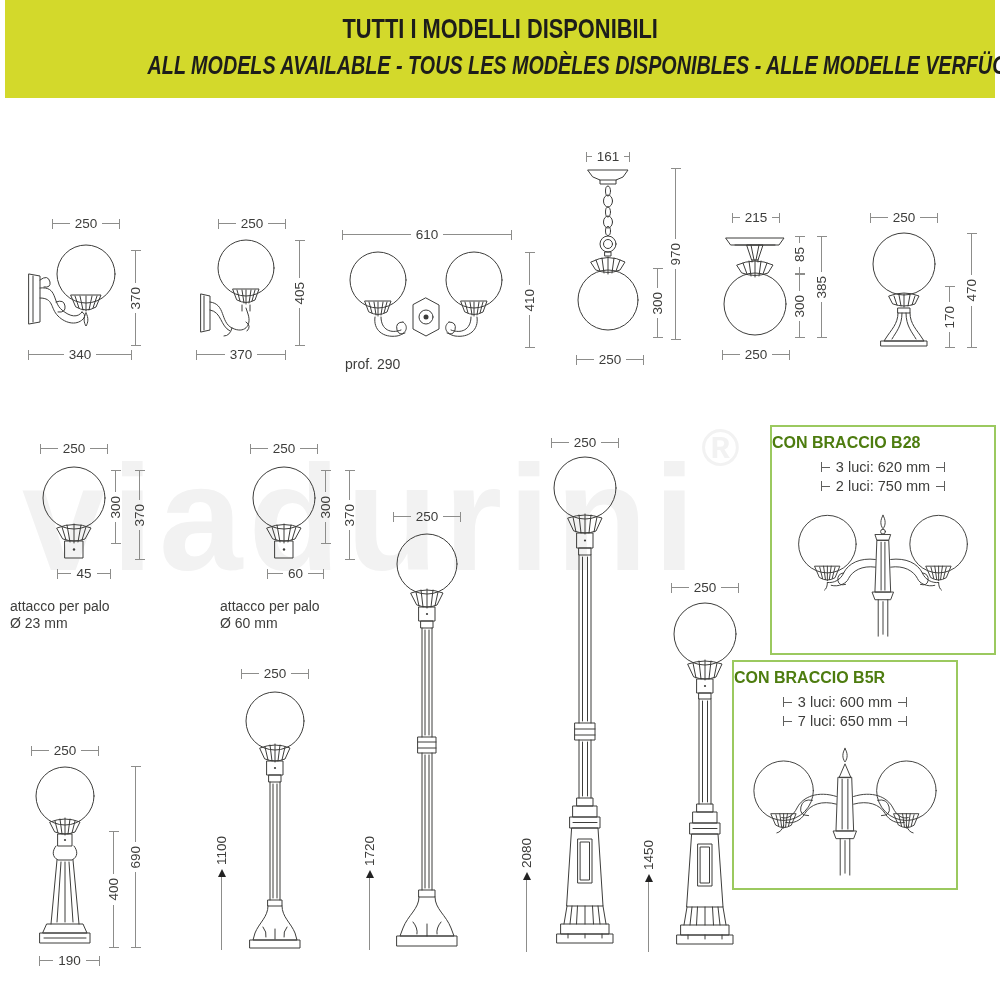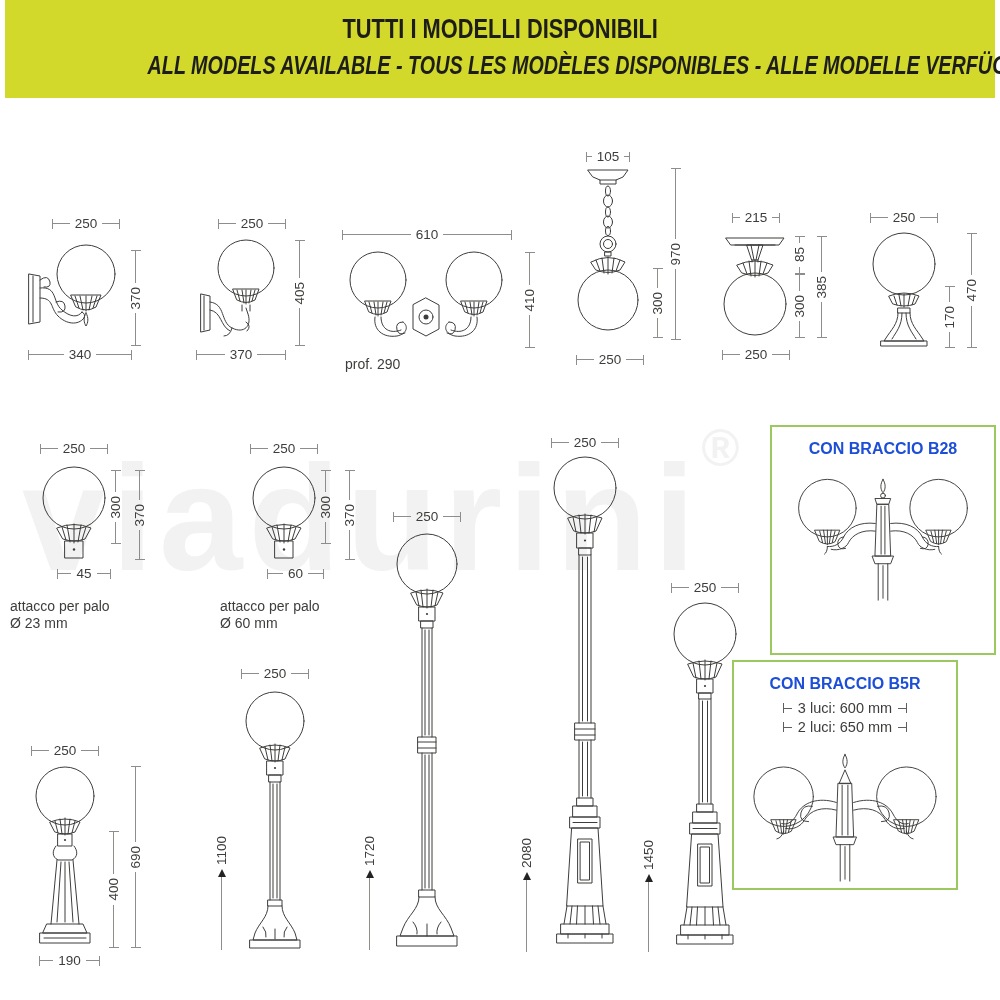--- a/index.html
+++ b/index.html
@@ -33,21 +33,21 @@
   .vdim .n{writing-mode:vertical-rl;transform:rotate(180deg);padding:4px 0;white-space:nowrap;}
   .adim{position:absolute;display:flex;flex-direction:column;align-items:center;font-size:13.5px;color:var(--line,#3d3d3b);}
   .adim .n{writing-mode:vertical-rl;transform:rotate(180deg);margin-bottom:4px;white-space:nowrap;}
   .adim .a{width:0;height:0;border-left:4.5px solid transparent;border-right:4.5px solid transparent;
            border-bottom:8px solid #222;}
   .adim .l{flex:1;width:1px;background:var(--dim-line,#8d8d8b);}
   .cap{position:absolute;text-align:left;font-size:14px;color:var(--line,#3d3d3b);line-height:17px;}
   
   .obox{position:absolute;width:226px;height:230px;border:2px solid var(--box-border,#9bc95f);
         box-sizing:border-box;z-index:2;}
-  .obox .btitle{margin-top:13px;text-align:center;font-size:16px;font-weight:bold;color:#1d4ed8;}
+  .obox .btitle{margin-top:7px;font-size:16px;font-weight:bold;color:#4d7c0f;}
   .obox .lgroup{margin-top:7px;}
   .luci{display:flex;align-items:center;justify-content:center;font-size:14.5px;color:var(--line,#3d3d3b);margin-top:3px;}
   .luci .t{width:1px;height:10px;background:#5f5f5d;}
   .luci .l{width:8px;height:1px;background:#5f5f5d;}
   .luci span{padding:0 6px;}
   .obox svg{display:block;margin:6px auto 0;stroke:var(--line,#3d3d3b);fill:none;stroke-width:1;
             stroke-linecap:round;stroke-linejoin:round;}
 </style>
 </head>
 <body>
@@ -166,21 +166,21 @@
         <i class="l"></i>
         <i class="t"></i>
       </div>
     <div class="cap" style="left:3px;top:129px;width:162px">prof. 290</div>
   </div>
 
   <div class="fig" style="left:576px;top:148px;width:110px;height:230px">
     <div class="hdim" style="left:10px;top:1px;width:44px">
         <i class="t"></i>
         <i class="l"></i>
-        <span class="n">105</span>
+        <span class="n">161</span>
         <i class="l"></i>
         <i class="t"></i>
       </div>
     <svg style="left:0;top:20px" width="64" height="172" viewBox="0 0 64 172">
       <path d="M12,2 L52,2 L47,9 L40,12 L40,16 L24,16 L24,12 L17,9 Z"></path>
         <line x1="24" y1="12" x2="40" y2="12"></line>
       <ellipse cx="32" cy="23" rx="2.5" ry="5"></ellipse>
         <ellipse cx="32" cy="33" rx="4.5" ry="6"></ellipse>
       <ellipse cx="32" cy="44" rx="2.5" ry="5"></ellipse>
         <ellipse cx="32" cy="54" rx="4.5" ry="6"></ellipse>
@@ -555,20 +555,36 @@
     </svg>
     <div class="adim" style="left:0;top:260px;height:112px">
         <span class="n">1450</span>
         <i class="a"></i>
         <i class="l"></i>
       </div>
   </div>
 
   <div class="obox" style="left:770px;top:425px">
     <div class="btitle">CON BRACCIO B28</div>
+    <div class="lgroup">
+      <div class="luci">
+          <i class="t"></i>
+          <i class="l"></i>
+          <span>3 luci: 620 mm</span>
+          <i class="l"></i>
+          <i class="t"></i>
+        </div>
+      <div class="luci">
+          <i class="t"></i>
+          <i class="l"></i>
+          <span>2 luci: 750 mm</span>
+          <i class="l"></i>
+          <i class="t"></i>
+        </div>
+    </div>
     <svg width="188" height="140" viewBox="0 0 196 146">
       <path d="M98,16 C101,21 101,26 98,30 C95,26 95,21 98,16 Z"></path>
         <circle cx="98" cy="33" r="2.5"></circle>
       <path d="M90,36 L106,36 L104,42 L92,42 Z"></path>
       <path d="M92,42 L104,42 L106,96 L90,96 Z"></path>
         <path d="M96,44 L96,94 M100,44 L100,94"></path>
       <path d="M87,96 L109,96 L106,104 L90,104 Z"></path>
       <path d="M93,104 L93,142 M103,104 L103,142"></path>
         <path d="M98,106 L98,140"></path>
       <circle cx="40" cy="46" r="30"></circle>
@@ -593,21 +609,21 @@
       <div class="luci">
           <i class="t"></i>
           <i class="l"></i>
           <span>3 luci: 600 mm</span>
           <i class="l"></i>
           <i class="t"></i>
         </div>
       <div class="luci">
           <i class="t"></i>
           <i class="l"></i>
-          <span>2 luci: 650 mm</span>
+          <span>7 luci: 650 mm</span>
           <i class="l"></i>
           <i class="t"></i>
         </div>
     </div>
     <svg width="188" height="144" viewBox="0 0 196 150">
       <path d="M98,14 C101,19 101,24 98,28 C95,24 95,19 98,14 Z"></path>
       <path d="M92,44 L98,30 L104,44 Z"></path>
       <path d="M91,44 L105,44 L107,100 L89,100 Z"></path>
         <path d="M95,46 L95,98 M101,46 L101,98"></path>
       <path d="M86,100 L110,100 L107,108 L89,108 Z"></path>

